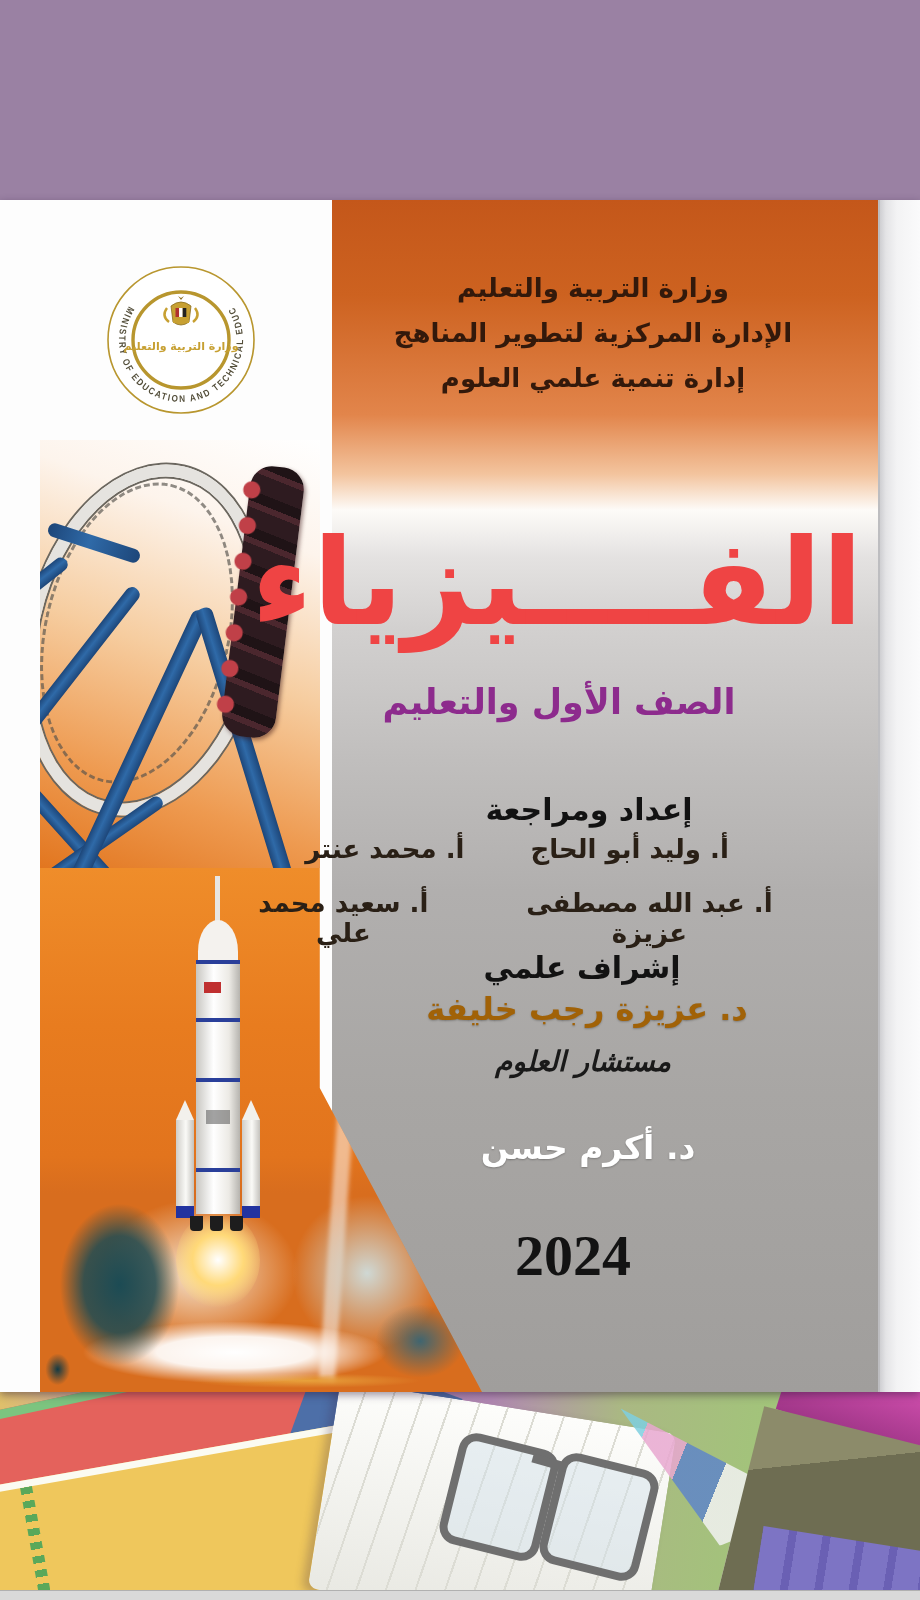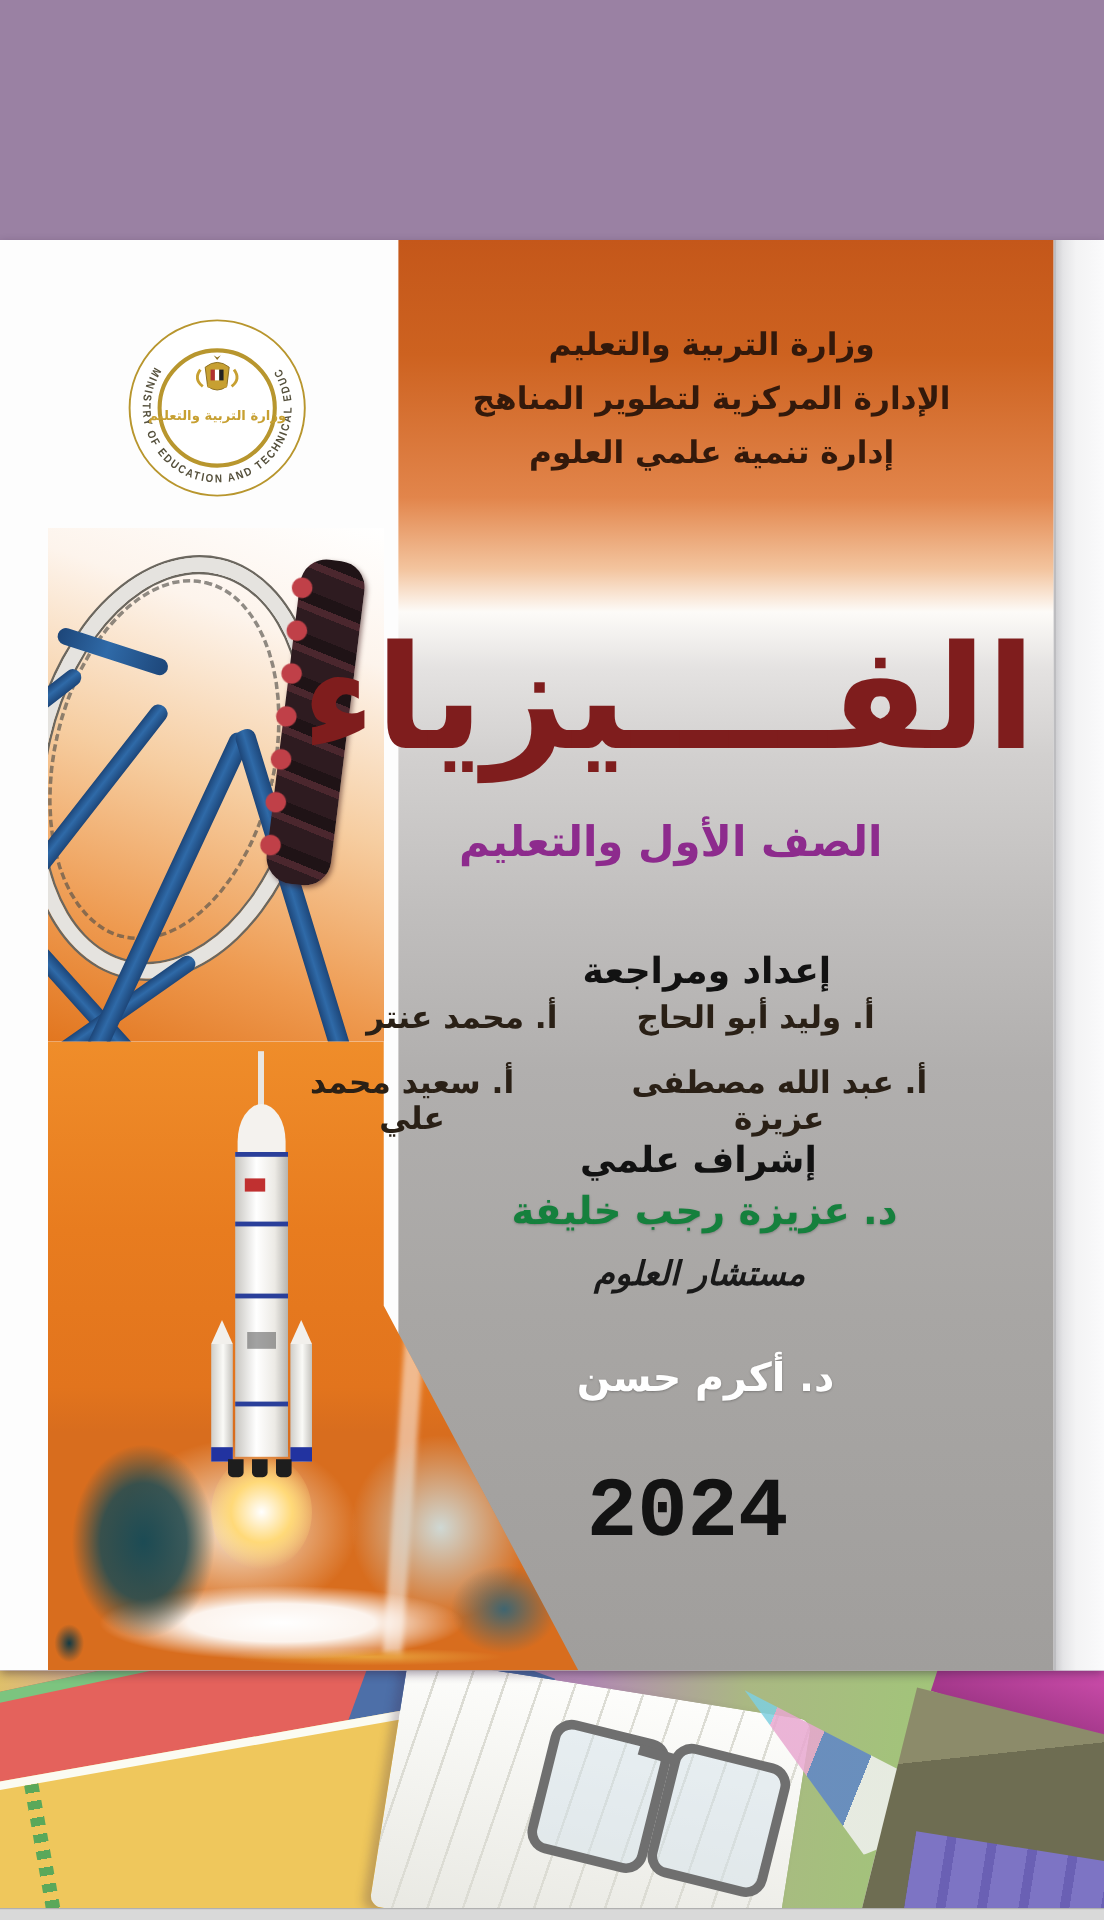--- a/index.html
+++ b/index.html
@@ -119,37 +119,37 @@
   .n1{left:150px;} .n2{left:170px;} .n3{left:190px;}
 
   
   .seal{left:101px;top:62px;width:160px;height:160px;}
 
   
   .content{left:332px;top:0;width:546px;height:1192px;z-index:6;}
   .content > div{position:absolute;left:0;width:100%;text-align:center;direction:rtl;}
   .ministry{top:66px;font-size:26px;font-weight:700;color:#33190b;line-height:45px;
      transform:translateX(-12px);}
-  .title{top:295px;font-size:120px;line-height:175px;font-weight:700;color:#7f1d1d;
+  .title{top:295px;font-size:120px;line-height:175px;font-weight:700;color:#ef4444;
      transform:translateX(-15px);letter-spacing:-2px;}
   .grade{top:482px;font-size:35px;font-weight:700;color:#8d2b8d;transform:translateX(-46px);}
   .prep-heading{top:592px;font-size:30px;font-weight:800;color:#121212;transform:translateX(-16px);}
   .prep-row{display:flex;direction:rtl;justify-content:center;gap:66px;
      font-size:26px;font-weight:700;color:#2a2016;transform:translateX(-88px);}
   .row1{top:634px;} .row2{top:688px;}
   .sci-heading{top:750px;font-size:30px;font-weight:800;color:#121212;transform:translateX(-23px);}
-  .sup-name{top:790px;font-size:32px;font-weight:700;color:#15803d;
+  .sup-name{top:790px;font-size:32px;font-weight:700;color:#a16207;
      text-shadow:0 1px 2px rgba(0,0,0,.25);transform:translateX(-18px);}
   .sup-title{top:845px;font-size:28px;font-weight:600;font-style:italic;color:#191919;
      transform:translateX(-22px);}
   .head-name{top:928px;font-size:33px;font-weight:700;color:#ffffff;
      text-shadow:0 1px 2px rgba(0,0,0,.25);transform:translateX(-17px);}
   .head-title{top:983px;font-size:22px;font-weight:600;font-style:italic;color:#191919;
      transform:translateX(-12px);}
-  .year{top:1022px;font-family:Liberation Mono, monospace;font-size:70px;
+  .year{top:1022px;font-family:Liberation Serif, serif;font-size:58px;
      font-weight:bold;color:#131313;transform:translateX(-32px);direction:ltr;}
 </style>
 </head>
 <body>
 
 <div class="abs top-band"></div>
 
 <div class="abs bottom-band">
   <div class="abs red-book"></div>
   <div class="abs blue-wedge"></div>

